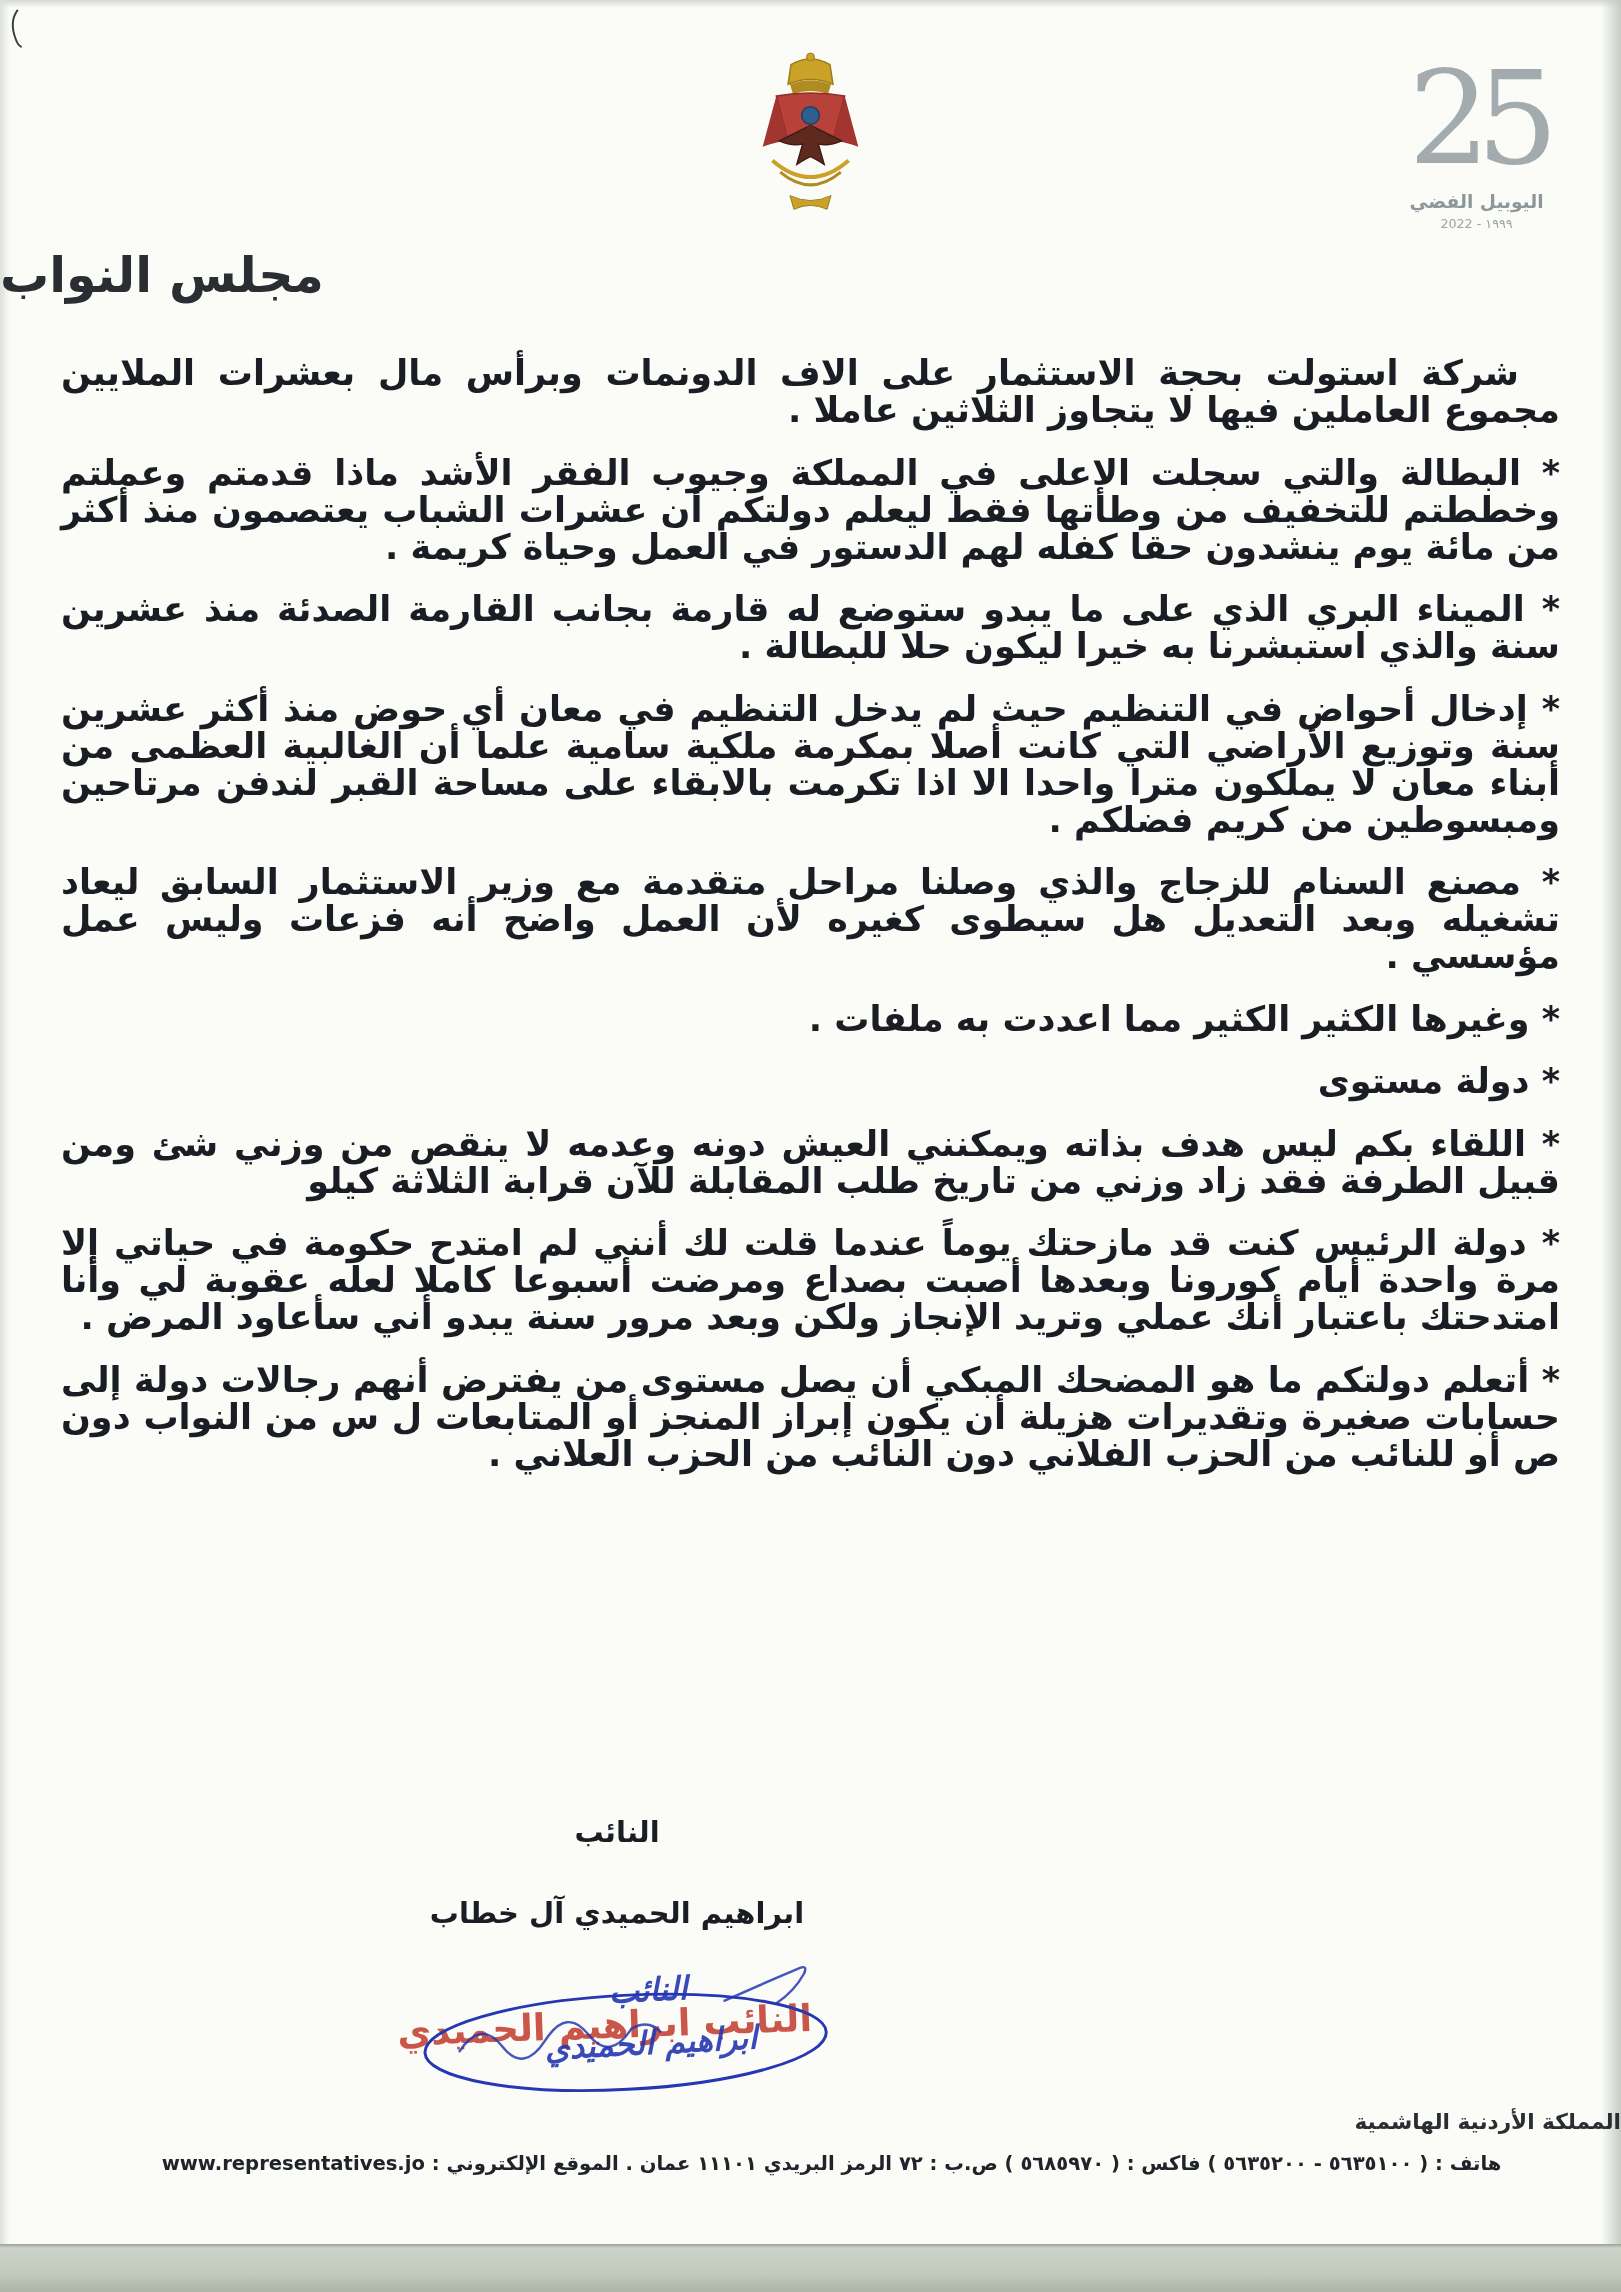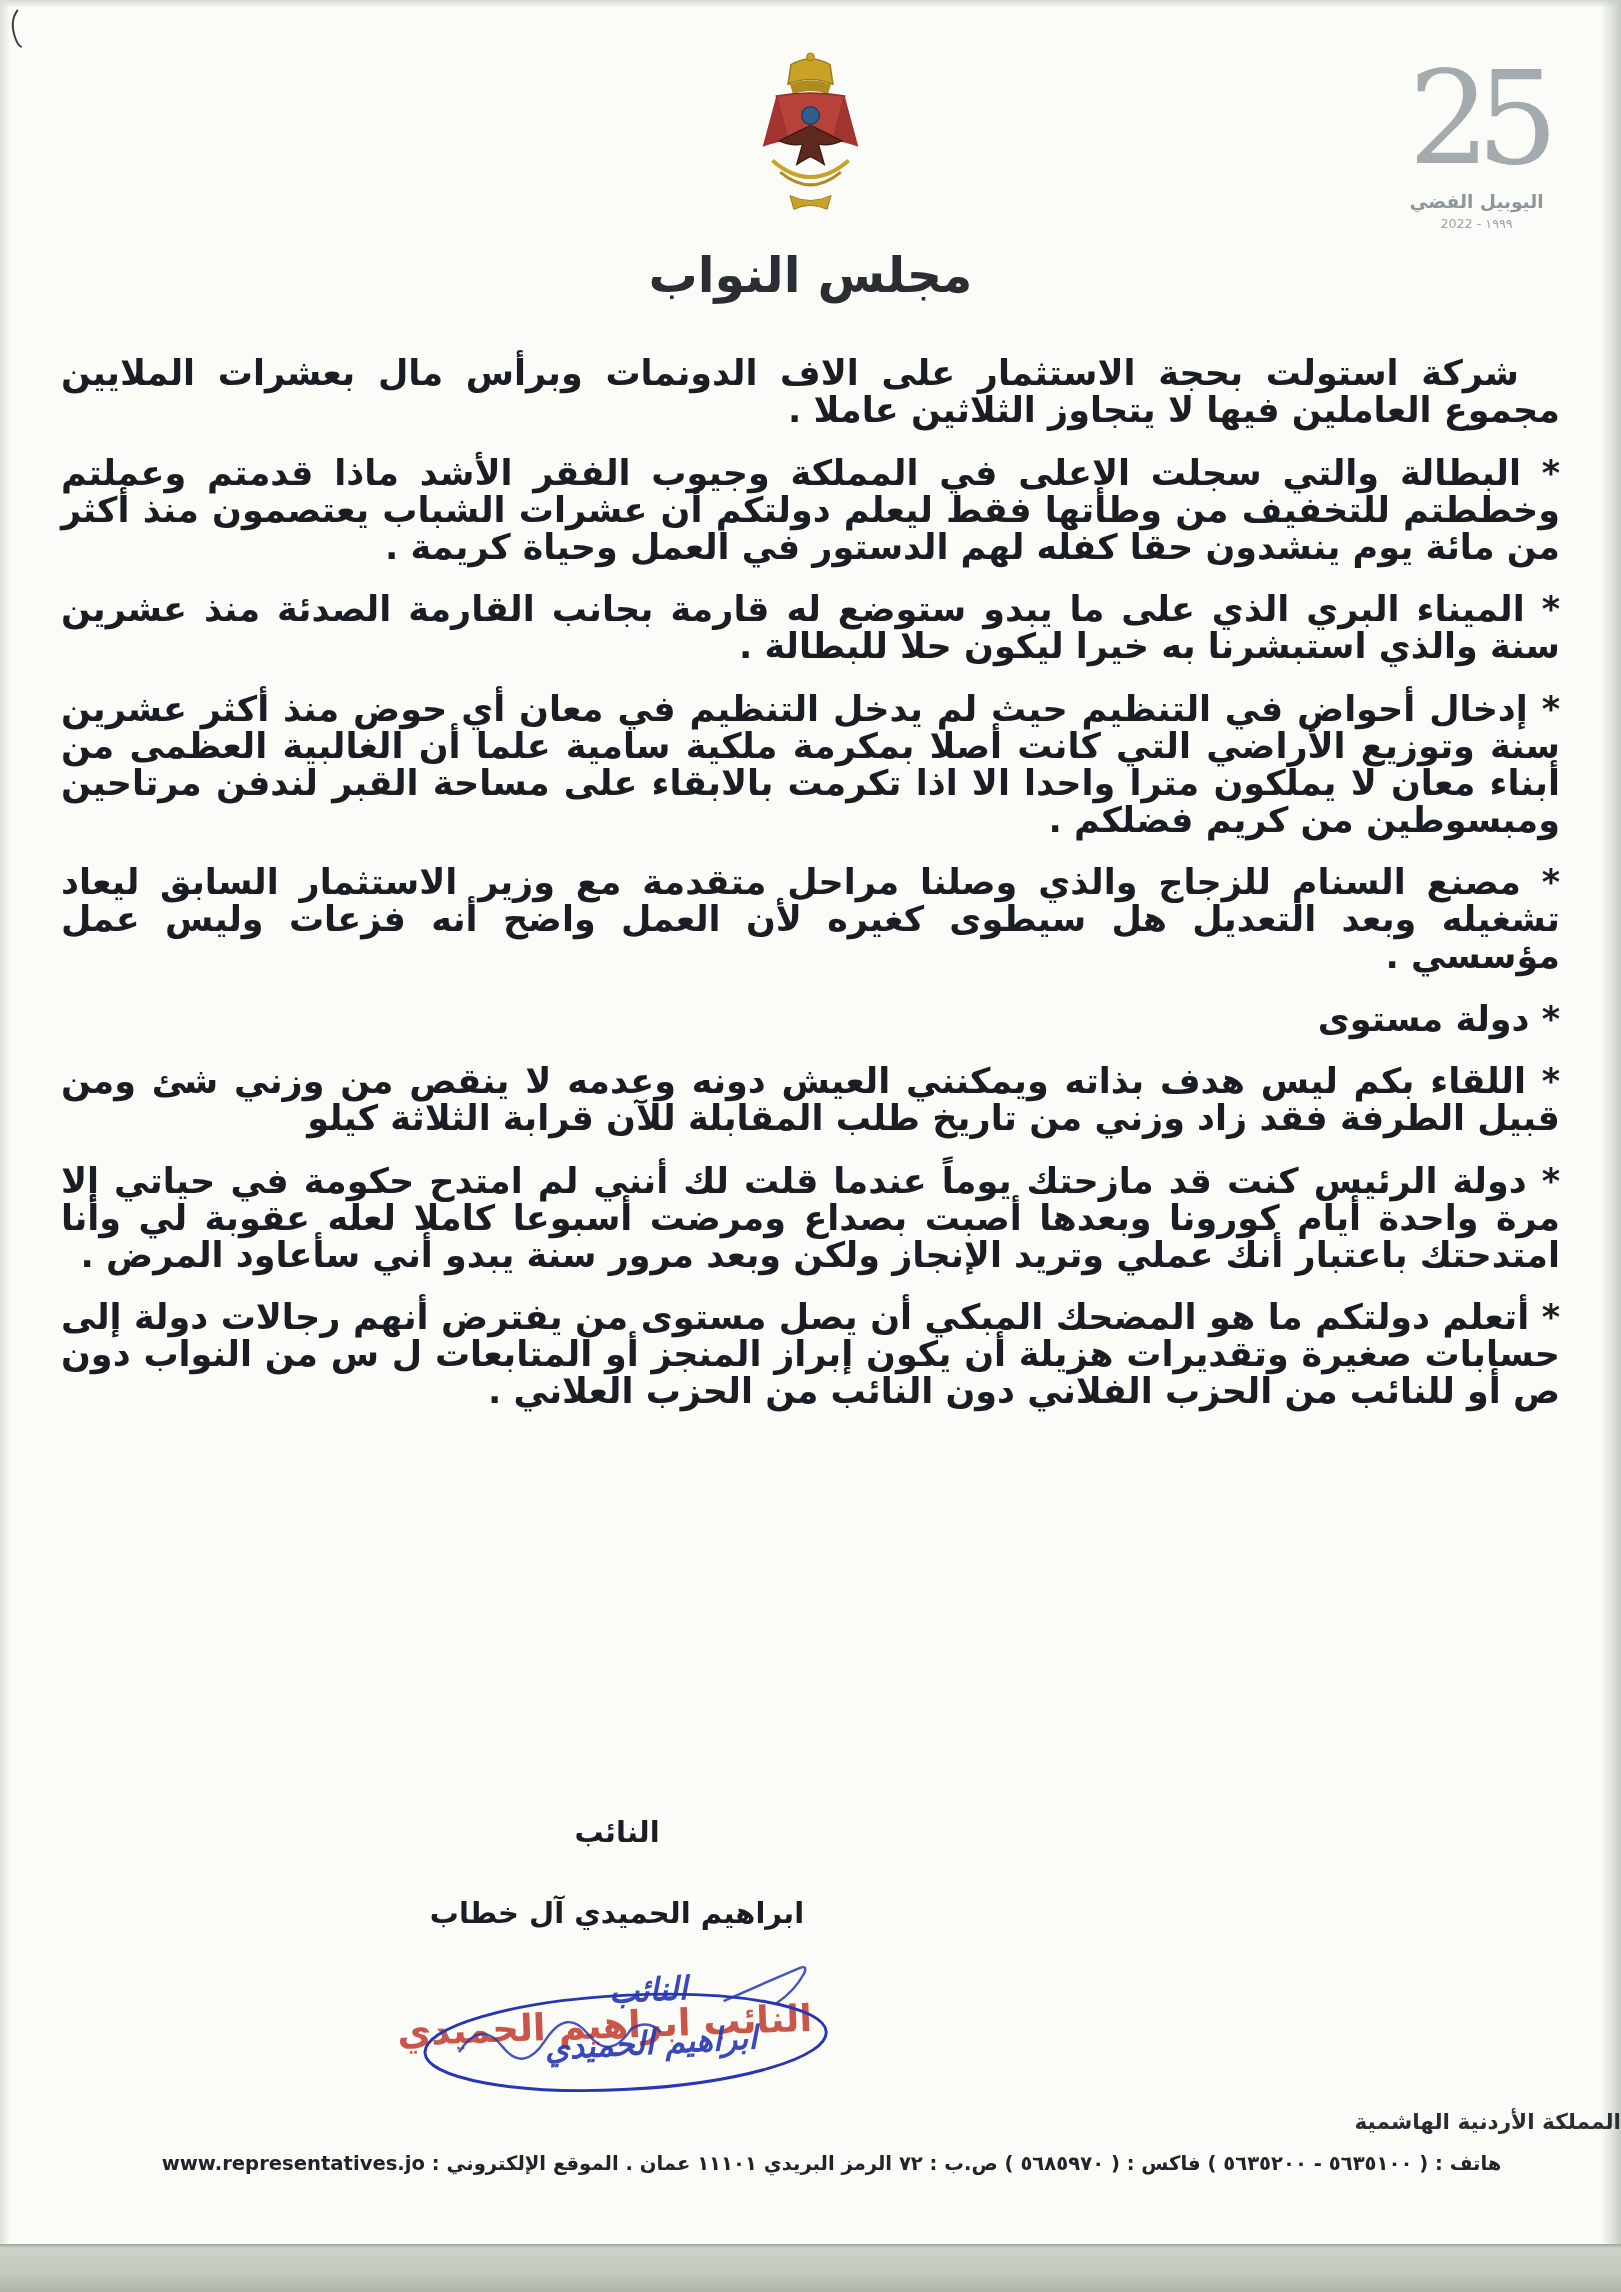--- a/index.html
+++ b/index.html
@@ -17,21 +17,21 @@
   .edge-left{position:absolute;top:0;left:0;width:9.8px;height:100%;
     background:linear-gradient(to right,#dde1da,rgba(251,252,248,0));}
   .bottom-strip{position:absolute;bottom:0;left:0;width:100%;height:49px;
     background:linear-gradient(to bottom,#9aa396 0,#cbd2c7 8%,#c3cabe 60%,#aab3a5 100%);}
   .scan-artifact{position:absolute;top:5.9px;left:3.9px;}
 
   
   .emblem-wrap{position:absolute;top:51px;left:0;width:100%;text-align:center;}
   .emblem-wrap svg{display:inline-block;}
   .majlis{
-    position:absolute;top:247px;left:0;width:100%;text-align:center;
+    position:absolute;top:247px;left:0;width:100%;text-align:left;
     font-size:49px;font-weight:bold;color:#2a2d31;
     font-family:"DejaVu Sans",sans-serif;direction:rtl;
     letter-spacing:1px;
   }
   .jubilee{
     position:absolute;top:54px;right:61px;width:167px;text-align:center;
     color:#97a1a5;direction:rtl;
   }
   .jubilee .num{
     font-family:"DejaVu Serif",serif;font-size:129px;line-height:1;
@@ -120,20 +120,21 @@
   <div class="label">اليوبيل الفضي</div>
   <div class="years">١٩٩٩ - 2022</div>
 </div>
 
 <div class="content">
   <p class="first">شركة استولت بحجة الاستثمار على الاف الدونمات وبرأس مال بعشرات الملايين مجموع العاملين فيها لا يتجاوز الثلاثين عاملا .</p>
   <p>* البطالة والتي سجلت الاعلى في المملكة وجيوب الفقر الأشد ماذا قدمتم وعملتم وخططتم للتخفيف من وطأتها فقط ليعلم دولتكم أن عشرات الشباب يعتصمون منذ أكثر من مائة يوم ينشدون حقا كفله لهم الدستور في العمل وحياة كريمة .</p>
   <p>* الميناء البري الذي على ما يبدو ستوضع له قارمة بجانب القارمة الصدئة منذ عشرين سنة والذي استبشرنا به خيرا ليكون حلا للبطالة .</p>
   <p>* إدخال أحواض في التنظيم حيث لم يدخل التنظيم في معان أي حوض منذ أكثر عشرين سنة وتوزيع الأراضي التي كانت أصلا بمكرمة ملكية سامية علما أن الغالبية العظمى من أبناء معان لا يملكون مترا واحدا الا اذا تكرمت بالابقاء على مساحة القبر لندفن مرتاحين ومبسوطين من كريم فضلكم .</p>
   <p>* مصنع السنام للزجاج والذي وصلنا مراحل متقدمة مع وزير الاستثمار السابق ليعاد تشغيله وبعد التعديل هل سيطوى كغيره لأن العمل واضح أنه فزعات وليس عمل مؤسسي .</p>
+  <p class="short">* وغيرها الكثير الكثير مما اعددت به ملفات .</p>
   <p class="short">* دولة مستوى</p>
   <p>* اللقاء بكم ليس هدف بذاته ويمكنني العيش دونه وعدمه لا ينقص من وزني شئ ومن قبيل الطرفة فقد زاد وزني من تاريخ طلب المقابلة للآن قرابة الثلاثة كيلو</p>
   <p>* دولة الرئيس كنت قد مازحتك يوماً عندما قلت لك أنني لم امتدح حكومة في حياتي إلا مرة واحدة أيام كورونا وبعدها أصبت بصداع ومرضت أسبوعا كاملا لعله عقوبة لي وأنا امتدحتك باعتبار أنك عملي وتريد الإنجاز ولكن وبعد مرور سنة يبدو أني سأعاود المرض .</p>
   <p>* أتعلم دولتكم ما هو المضحك المبكي أن يصل مستوى من يفترض أنهم رجالات دولة إلى حسابات صغيرة وتقديرات هزيلة أن يكون إبراز المنجز أو المتابعات ل س من النواب دون ص أو للنائب من الحزب الفلاني دون النائب من الحزب العلاني .</p>
 </div>
 
 <div class="sign-block">
   <div class="sign-title">النائب</div>
   <div class="sign-name">ابراهيم الحميدي آل خطاب</div>
 </div>

